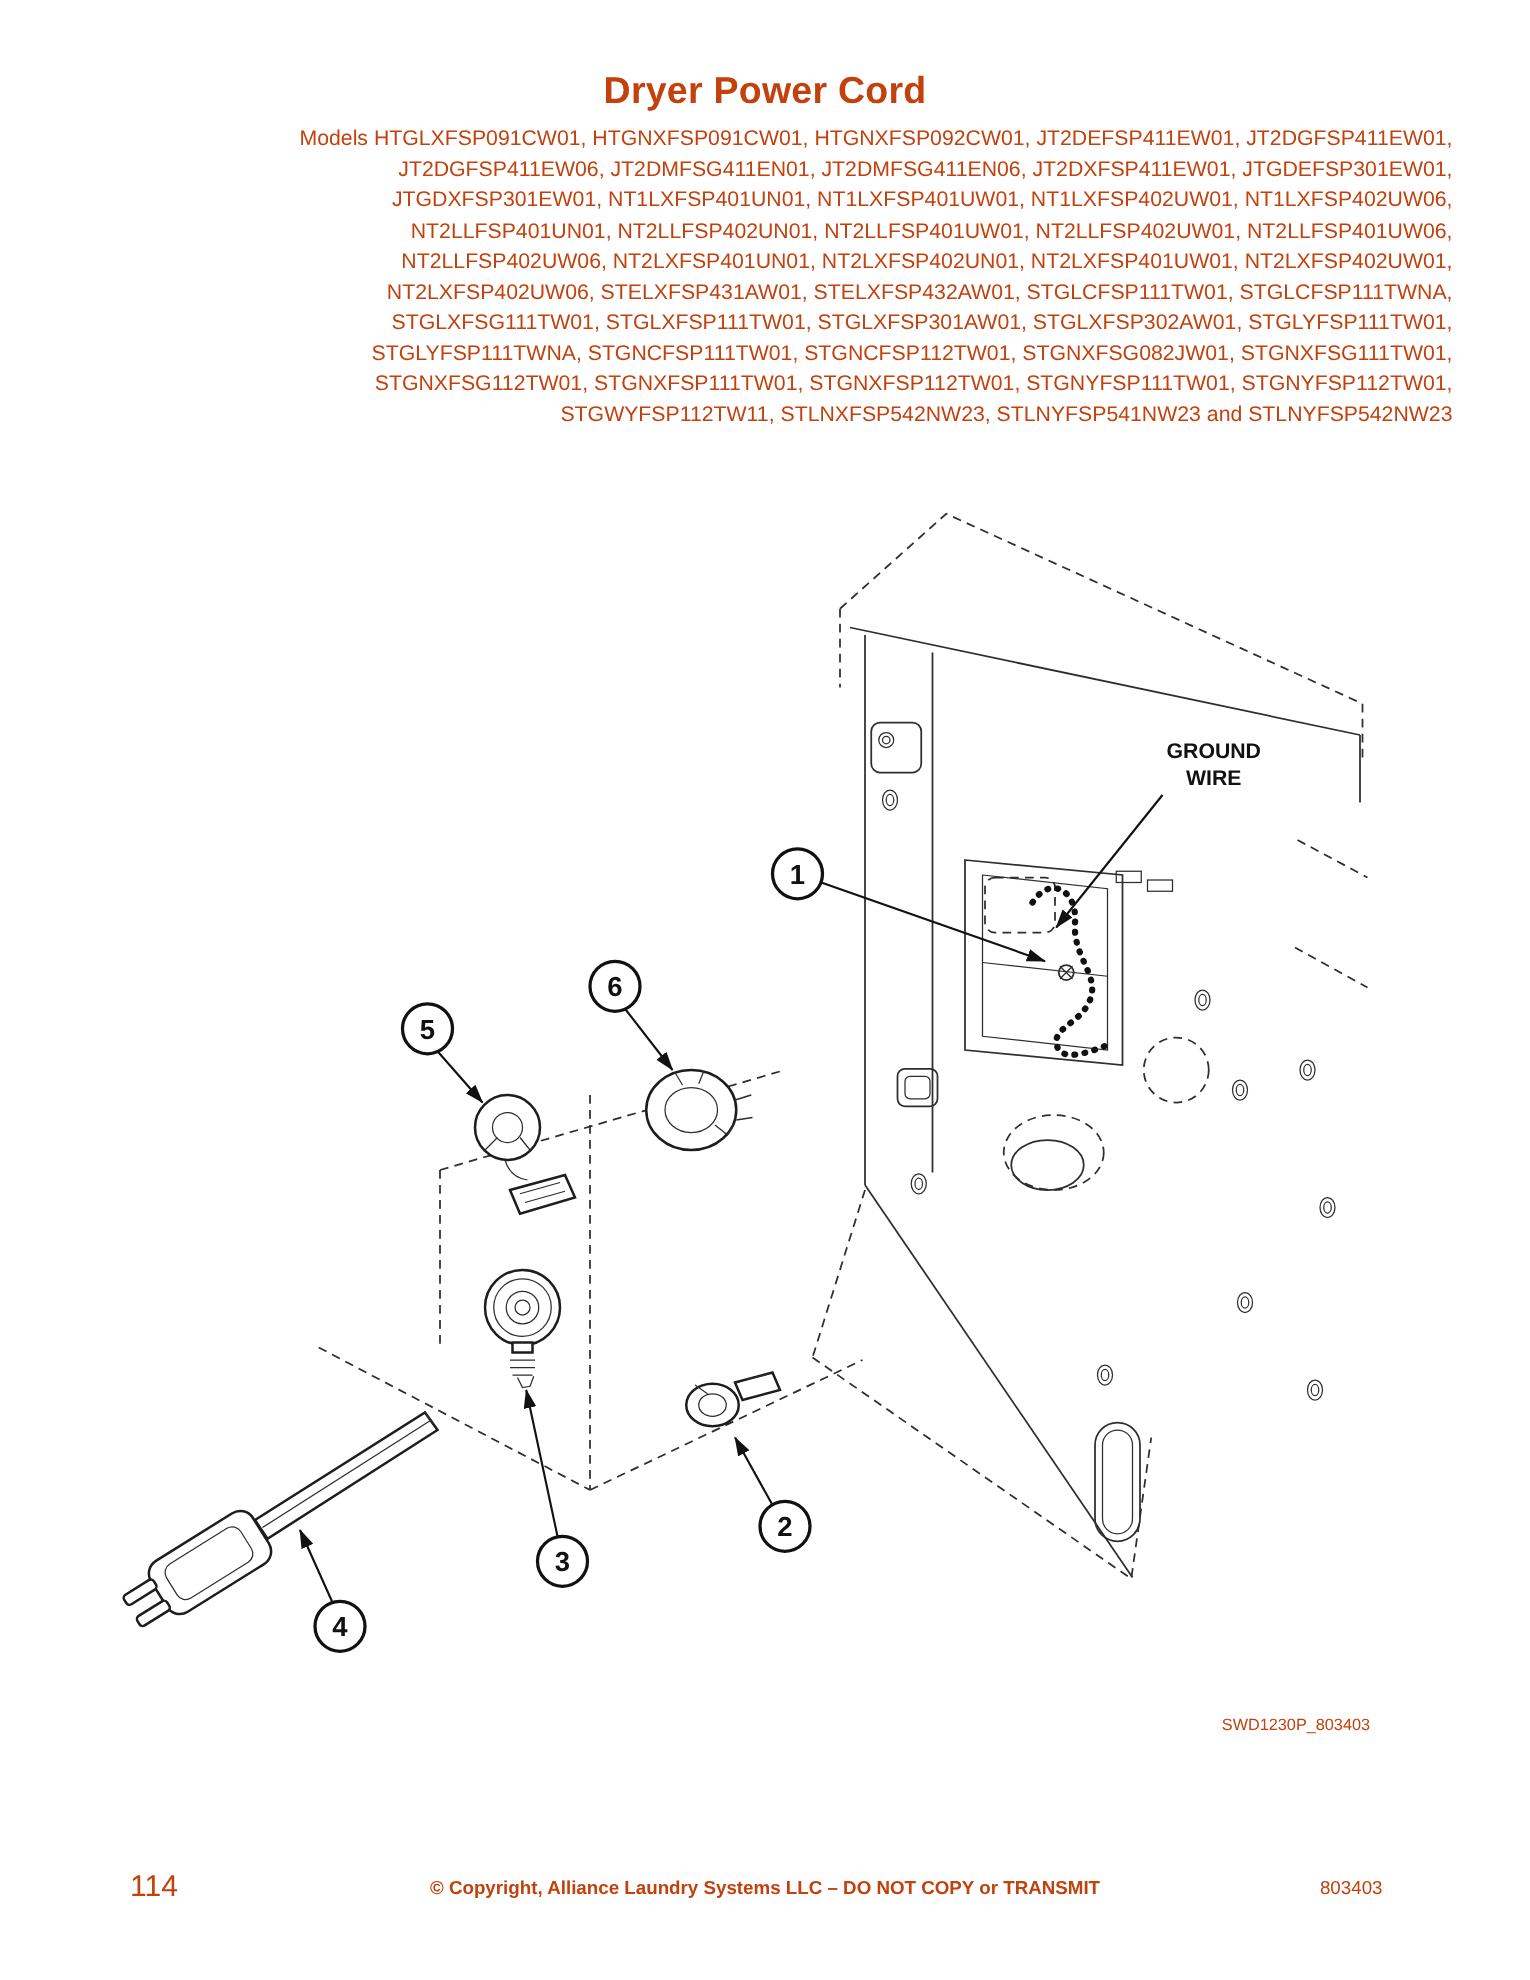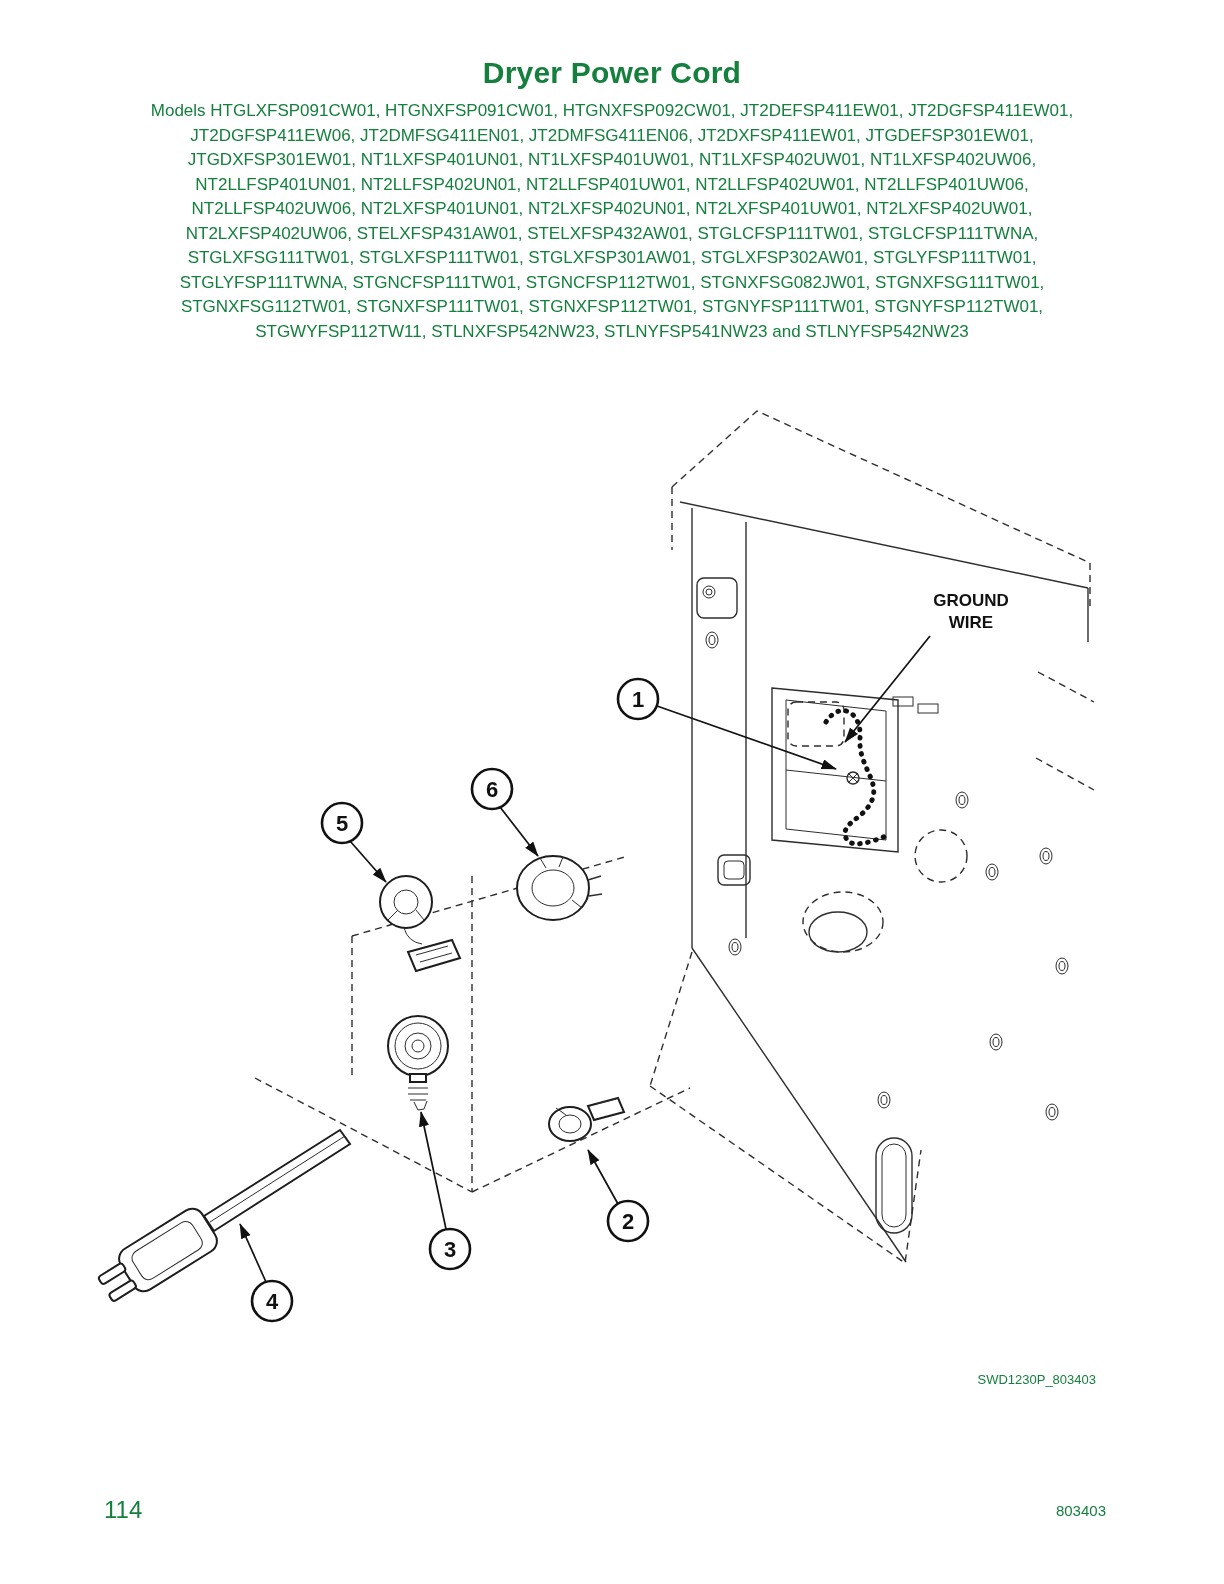--- a/index.html
+++ b/index.html
@@ -1,25 +1,25 @@
 <!DOCTYPE html>
 <html><head>
 <meta charset="utf-8">
 <style>
   html,body{margin:0;padding:0;background:#888;}
   .page{
     position:relative;width:1224px;height:1584px;margin:0 auto;background:#ffffff;
-    font-family:"Liberation Sans",sans-serif;color:#15803d;overflow:hidden;
+    font-family:"Liberation Sans",sans-serif;color:#c2410c;overflow:hidden;
   }
   .title{
     position:absolute;top:56px;left:0;width:100%;text-align:center;
     font-size:30px;font-weight:bold;letter-spacing:.2px;
   }
   .models{
-    position:absolute;top:99px;left:62px;width:1100px;text-align:center;
+    position:absolute;top:99px;left:62px;width:1100px;text-align:right;
     font-size:17px;line-height:24.5px;white-space:pre-line;
   }
   .figure{position:absolute;left:0;top:380px;width:1224px;height:980px;}
   .figid{position:absolute;top:1330px;right:128px;font-size:13px;margin-top:42px;}
   .pagenum{position:absolute;left:104px;top:1496px;font-size:24px;}
   .copyright{position:absolute;left:0;top:1502px;width:100%;text-align:center;font-size:15px;font-weight:bold;}
   .docnum{position:absolute;right:118px;top:1502px;font-size:15px;text-align:center;}
 
   
   .dash{fill:none;stroke:#2e2e2e;stroke-width:1.4;stroke-dasharray:7 5;}
@@ -213,15 +213,16 @@
     </g>
     <g class="callout">
       <circle cx="492" cy="789" r="20"></circle>
       <text x="492" y="797">6</text>
     </g>
   </svg>
 
   <div class="figid">SWD1230P_803403</div>
 
   <div class="pagenum">114</div>
+  <div class="copyright">© Copyright, Alliance Laundry Systems LLC – DO NOT COPY or TRANSMIT</div>
   <div class="docnum">803403</div>
 
 </div>
 
 </body></html>

